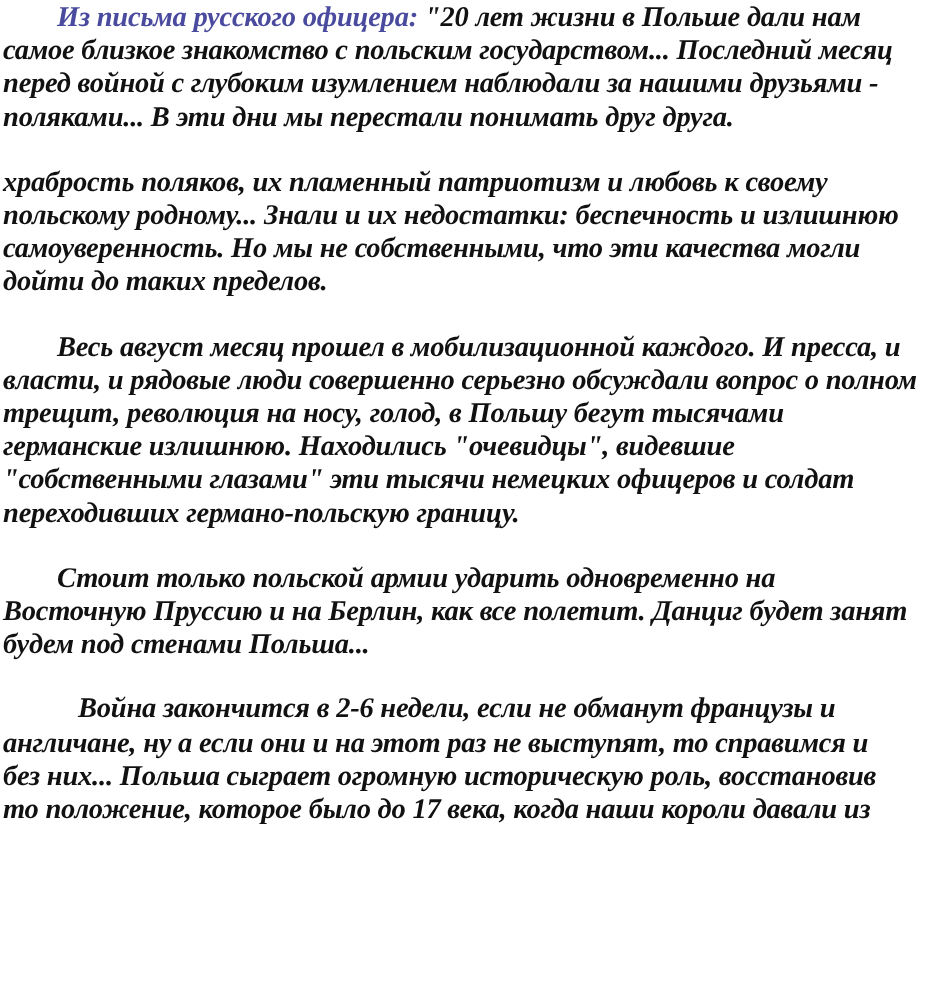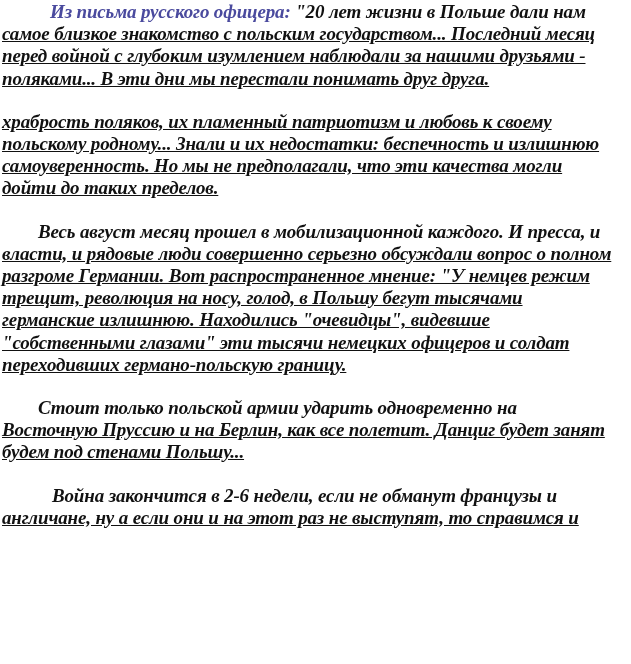--- a/index.html
+++ b/index.html
@@ -31,63 +31,62 @@
       text-indent: 36px;
     }
     .para .line {
       display: block;
     }
     .para .line.first {
       text-indent: 36px;
     }
     .para .line.rest {
       text-indent: 0;
-      text-decoration: underline;
     }
     .label {
       color: #4a4a9e;
-      margin-left: 12px;
     }
     .para.p-last .line.first {
       text-indent: 50px;
     }
   </style>
 </head>
 <body>
 
 <div class="doc">
 
   <div class="para" style="text-indent:0">
     <span class="line first"><span class="label" style="color: rgb(74, 74, 158);">Из письма русского офицера:</span><span> "20 лет жизни в Польше дали нам</span></span>
     <span class="line rest">самое близкое знакомство с польским государством...  Последний месяц</span>
     <span class="line rest">перед войной с глубоким изумлением наблюдали за нашими друзьями -</span>
     <span class="line rest">поляками...  В эти дни мы перестали понимать друг друга.</span>
   </div>
 
   <div class="para" style="text-indent:0">
     <span class="line rest">храбрость поляков, их пламенный патриотизм и любовь к своему</span>
     <span class="line rest">польскому родному...  Знали и их недостатки: беспечность и излишнюю</span>
-    <span class="line rest">самоуверенность. Но мы не предполагали, что эти качества могли</span>
+    <span class="line rest">самоуверенность. Но мы не собственными, что эти качества могли</span>
     <span class="line rest">дойти до таких пределов.</span>
   </div>
 
   <div class="para" style="text-indent:0">
     <span class="line first">Весь август месяц прошел в мобилизационной каждого. И пресса, и</span>
     <span class="line rest">власти, и рядовые люди совершенно серьезно обсуждали вопрос о полном</span>
-    <span class="line rest">разгроме Германии. Вот распространенное мнение: "У немцев режим</span>
     <span class="line rest">трещит, революция на носу, голод, в Польшу бегут тысячами</span>
     <span class="line rest">германские излишнюю. Находились "очевидцы", видевшие</span>
     <span class="line rest">"собственными глазами" эти тысячи немецких офицеров и солдат</span>
     <span class="line rest">переходивших германо-польскую границу.</span>
   </div>
 
   <div class="para" style="text-indent:0">
     <span class="line first">Стоит только польской армии ударить одновременно на</span>
     <span class="line rest">Восточную Пруссию и на Берлин, как все полетит. Данциг будет занят</span>
-    <span class="line rest">будем под стенами Польшу...</span>
+    <span class="line rest">будем под стенами Польша...</span>
   </div>
 
   <div class="para p-last" style="text-indent:0">
     <span class="line first">Война закончится в 2-6 недели, если не обманут французы и</span>
     <span class="line rest">англичане, ну а если они и на этот раз не выступят, то справимся и</span>
+    <span class="line rest">без них...  Польша сыграет огромную историческую роль, восстановив</span>
+    <span class="line rest">то положение, которое было до 17 века, когда наши короли давали из</span>
   </div>
 
 </div>
 
 </body></html>

